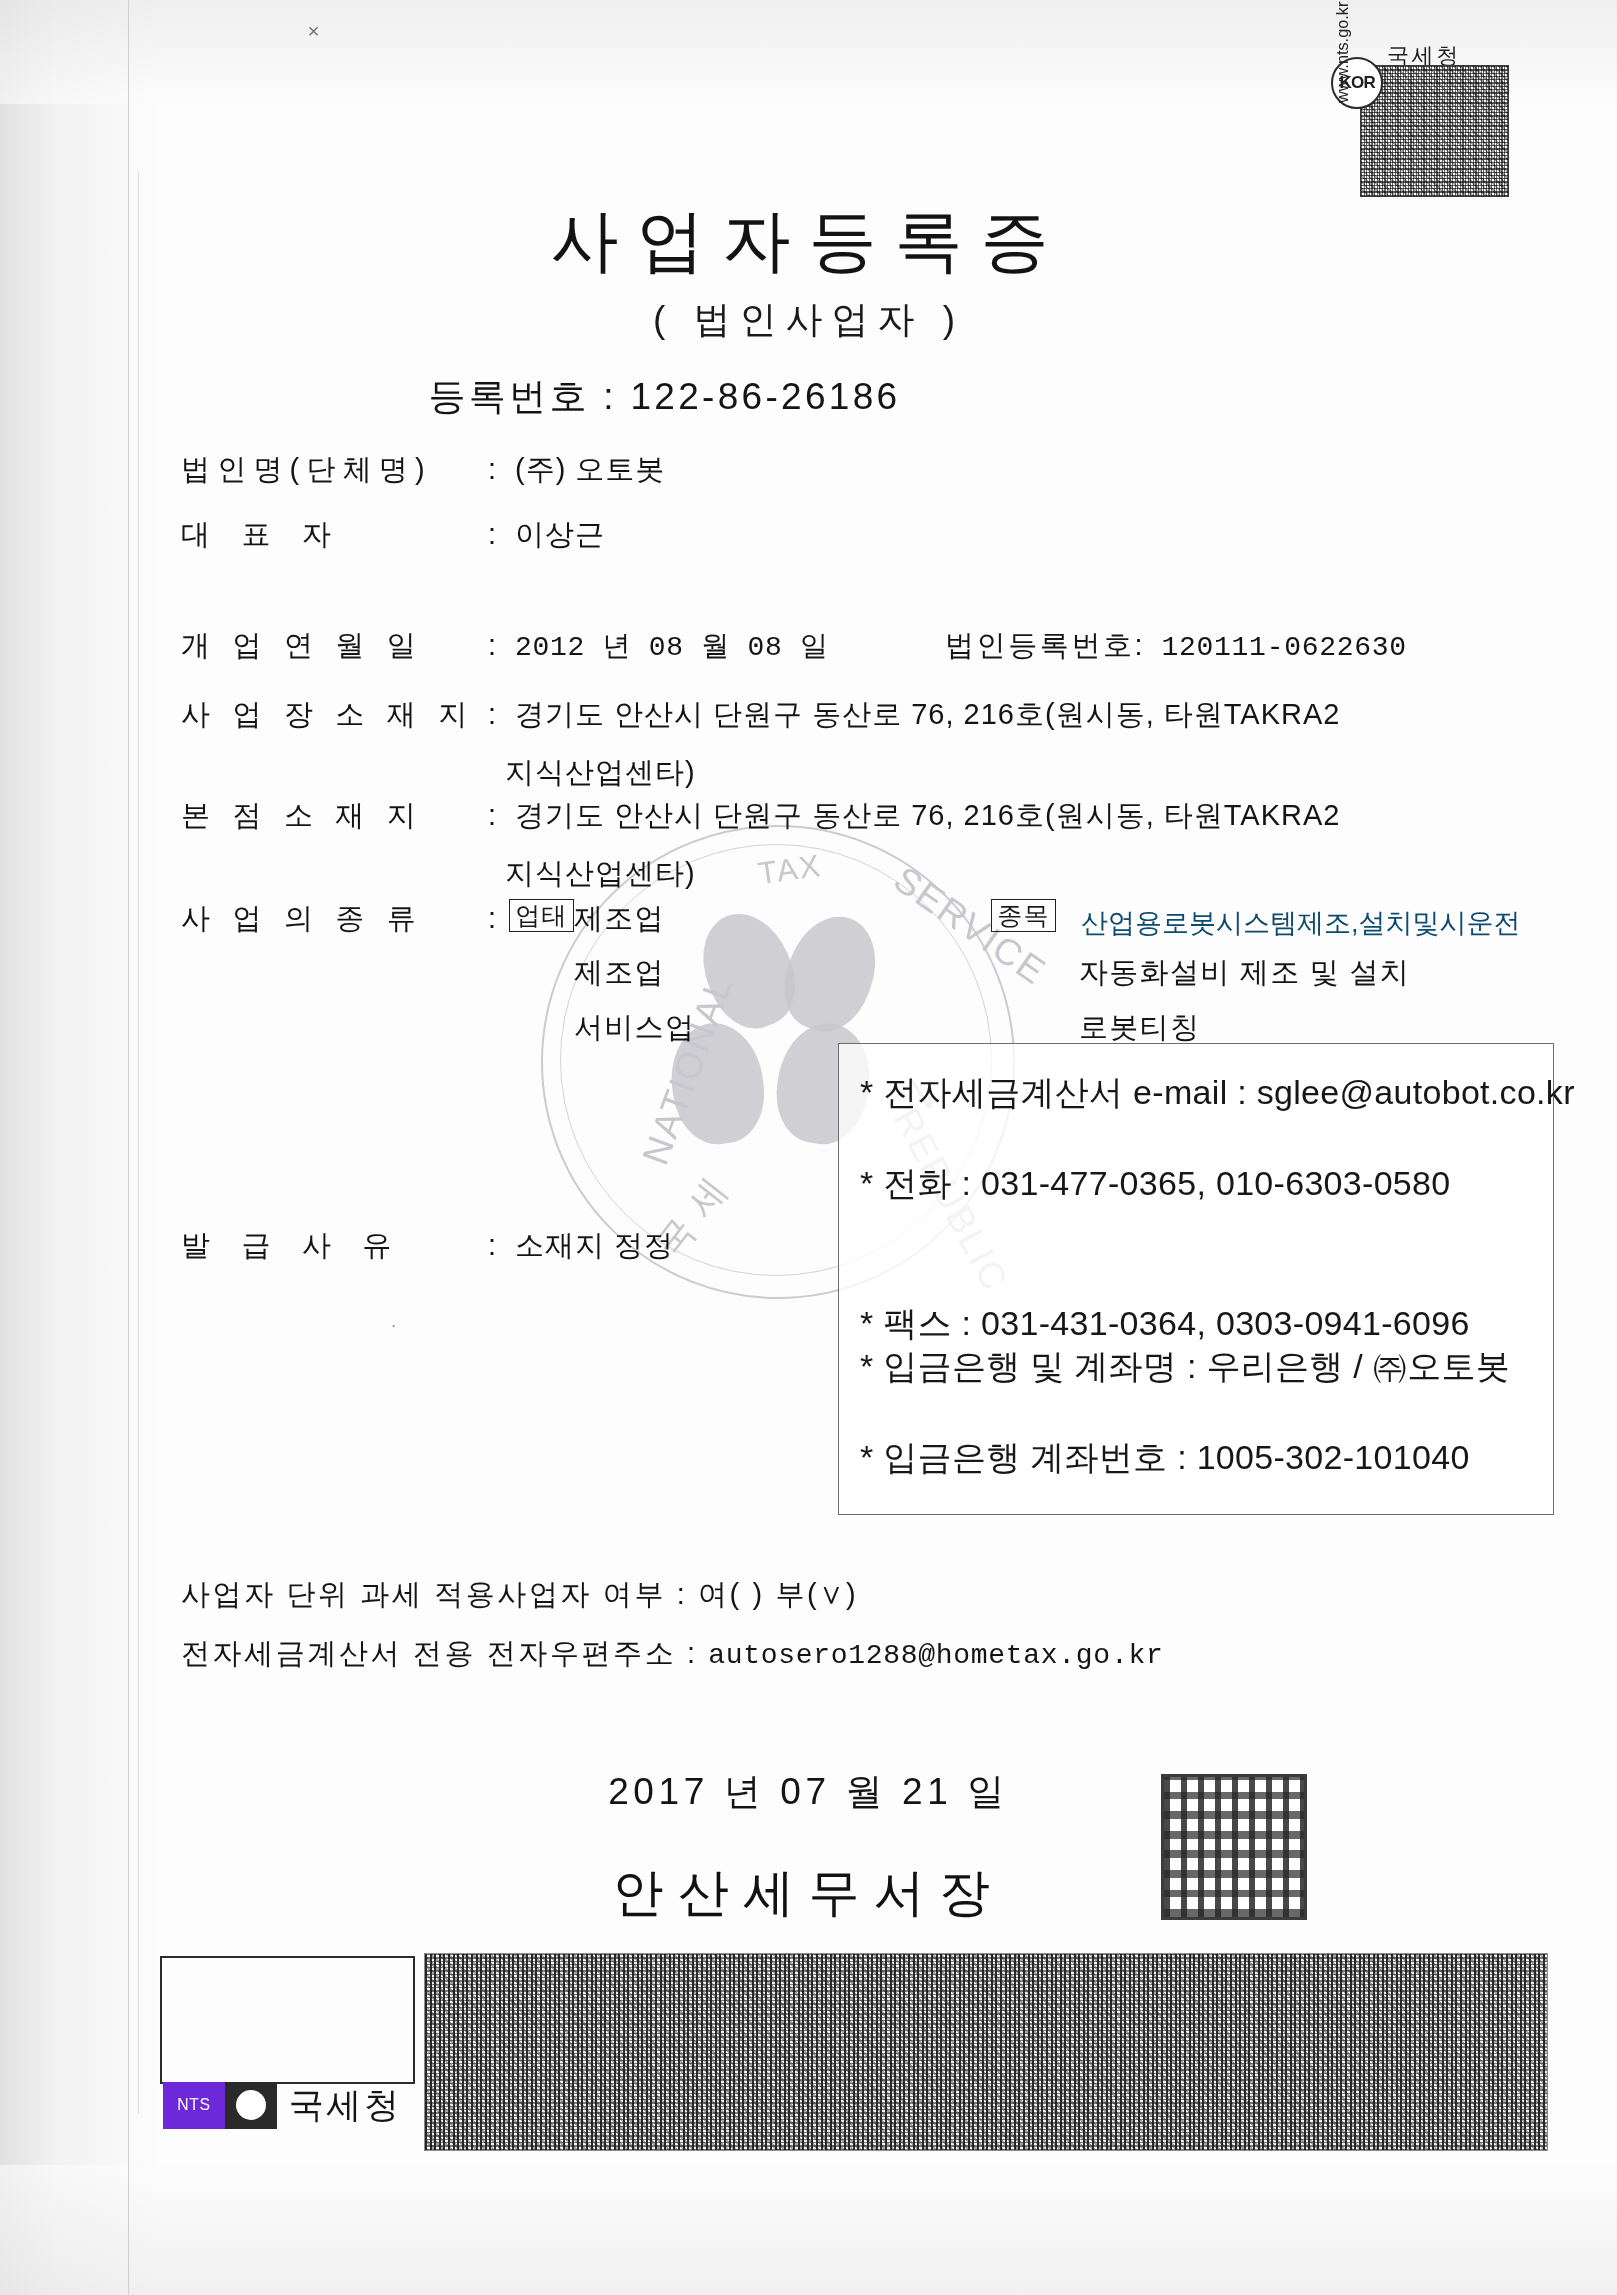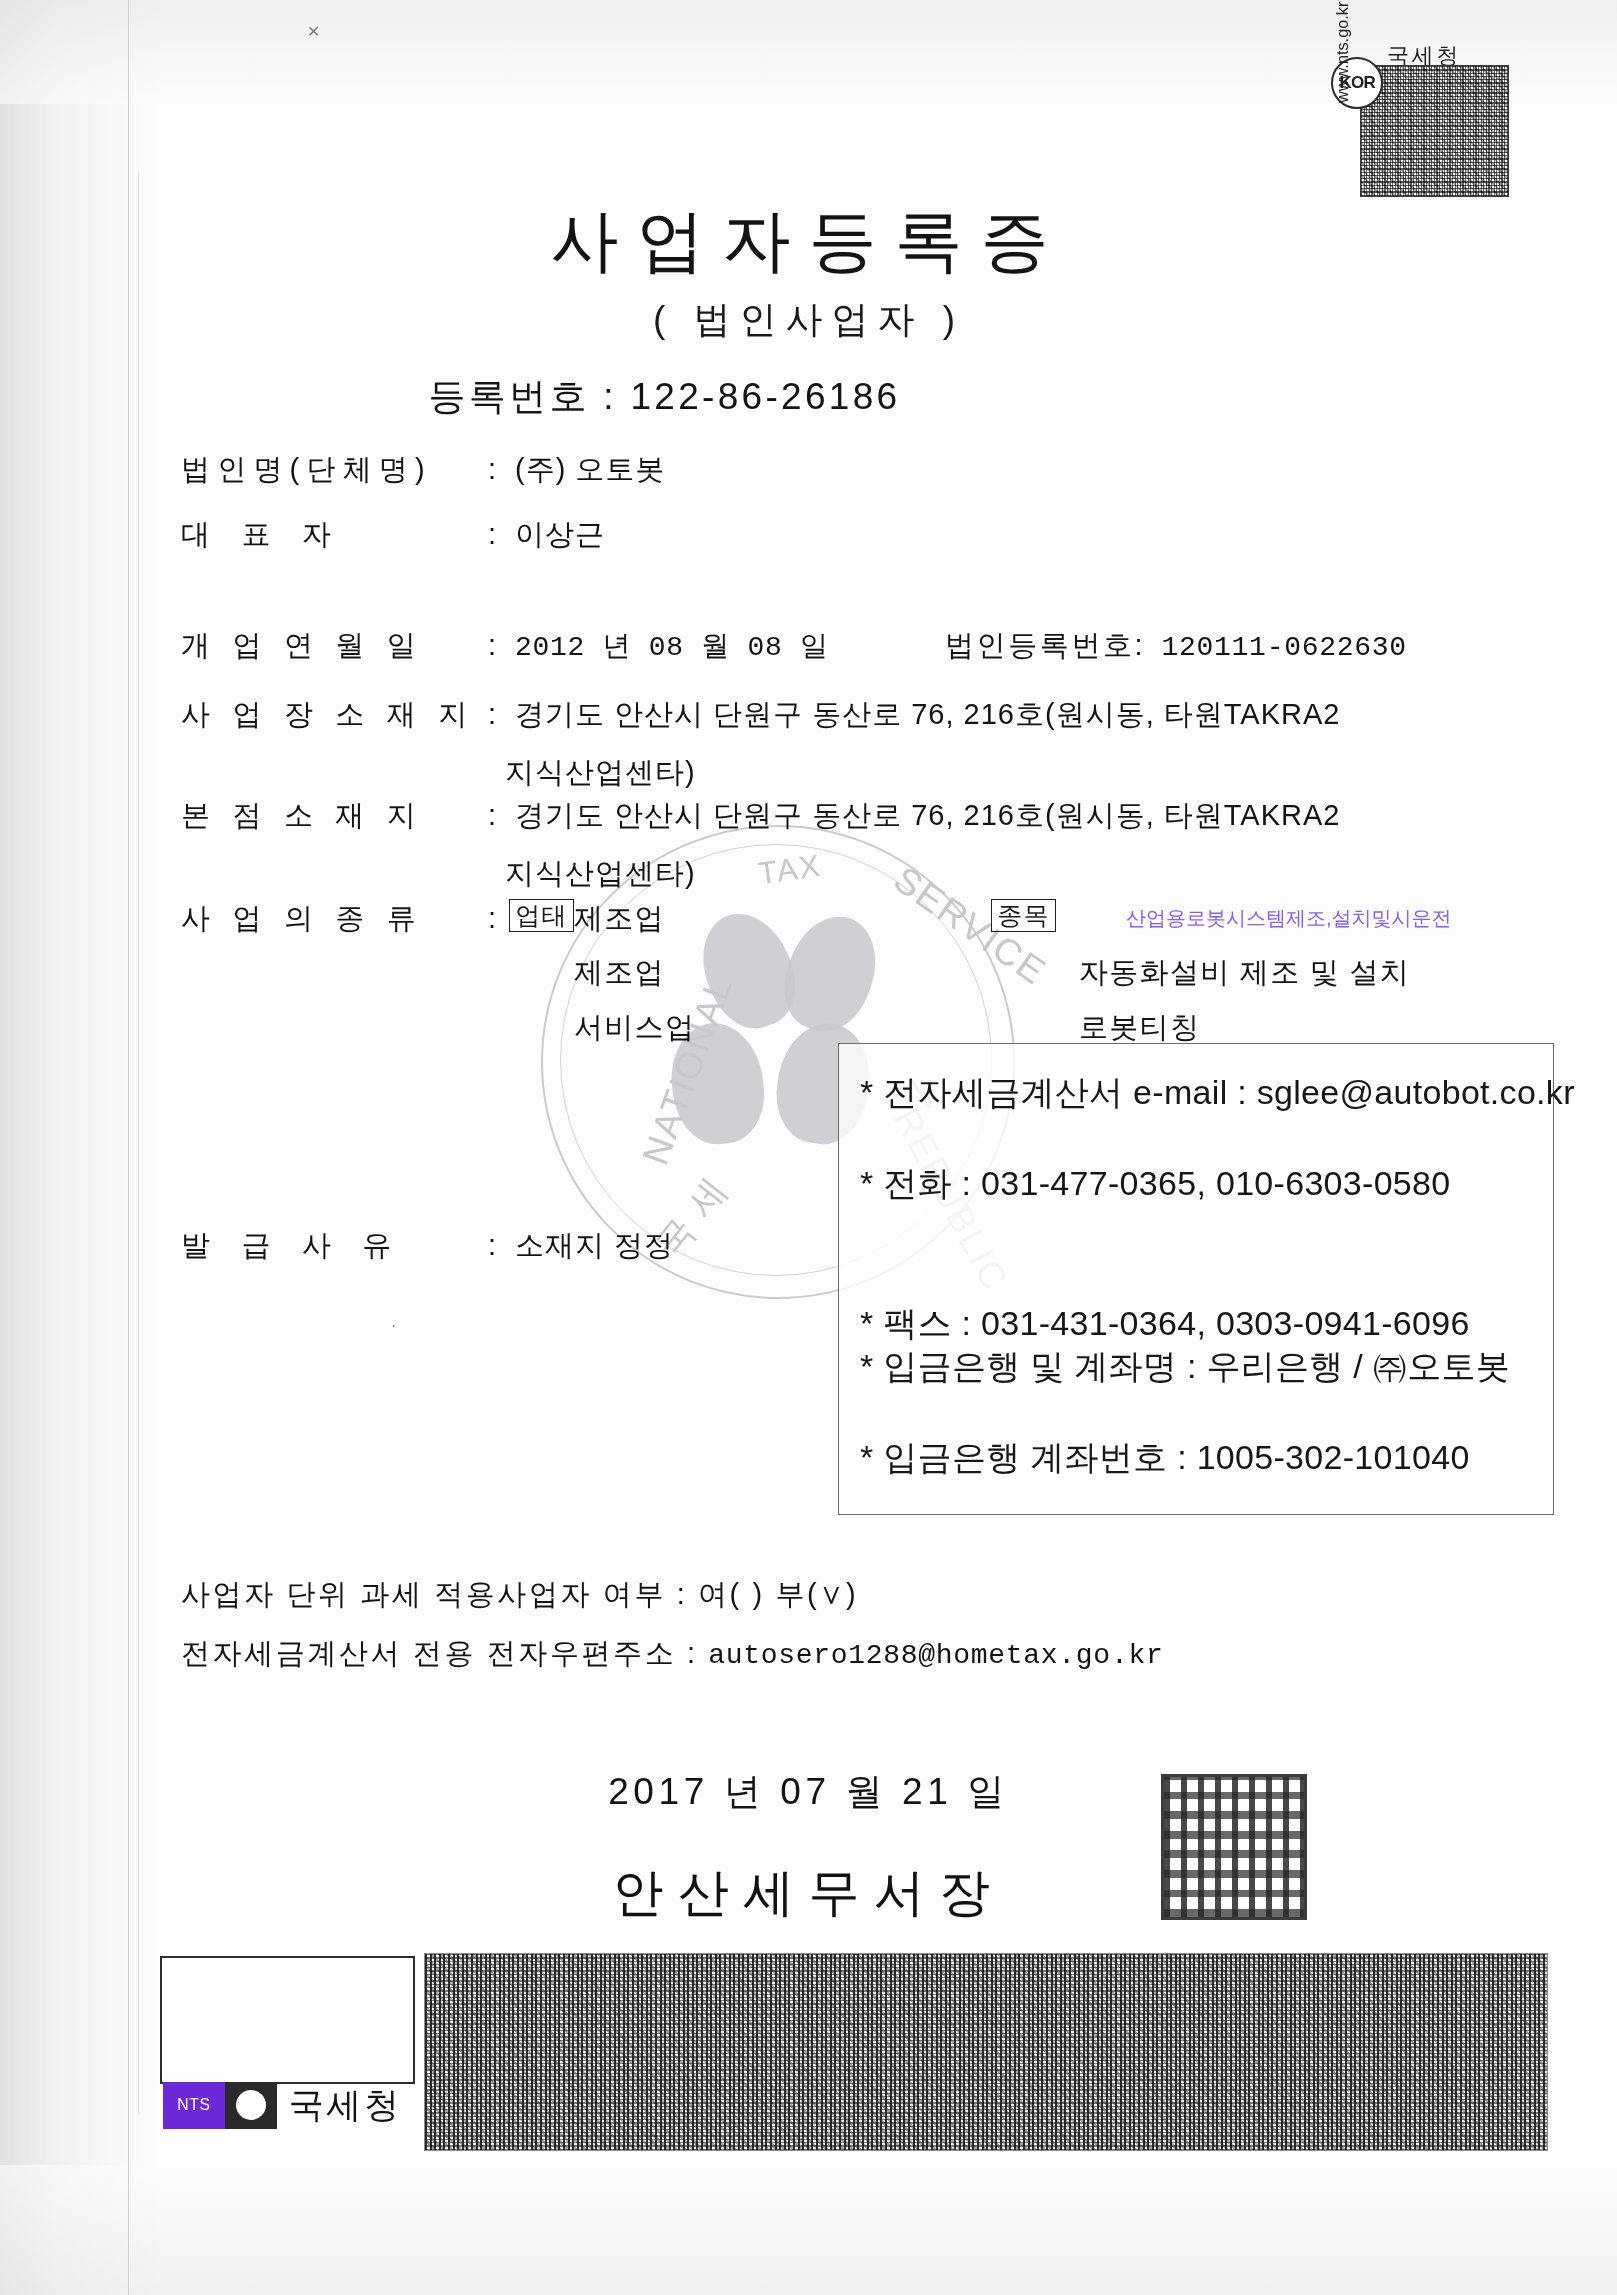--- a/index.html
+++ b/index.html
@@ -184,21 +184,21 @@
     border: 1.3px solid #222;
     padding: 1.3px 5.2px;
     font-size: 25px;
     letter-spacing: 1.3px;
     vertical-align: middle;
     line-height: 1.15;
   }
 
   .biz-col-a { position: absolute; left: 574px; font-size: 29px; letter-spacing: 1.3px; color:#141414; white-space: nowrap;}
   .biz-col-b { position: absolute; left: 1079px; font-size: 29px; letter-spacing: 1.3px; color:#141414; white-space: nowrap;}
-  .biz-col-b-small { position: absolute; left: 1126px; font-size: 20px; letter-spacing: 0px; color:#8b5cf6; white-space: nowrap;}
+  .biz-col-b-small { position: absolute; left: 1081px; font-size: 27px; letter-spacing: 0px; color:#0c4a6e; white-space: nowrap;}
 
   
   .seal {
     position: absolute;
     left: 541px; top: 825px;
     width: 470px; height: 470px;
     border-radius: 50%;
     border: 2.6px solid #b9b9c4;
     opacity: .75;
     pointer-events: none;

